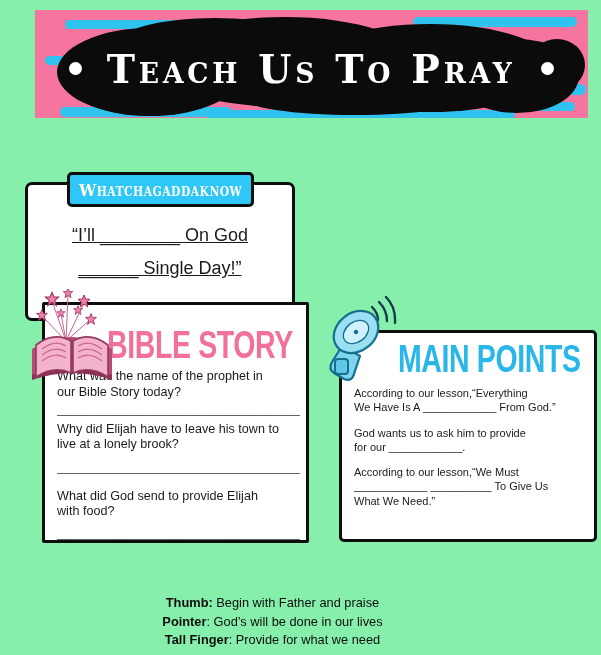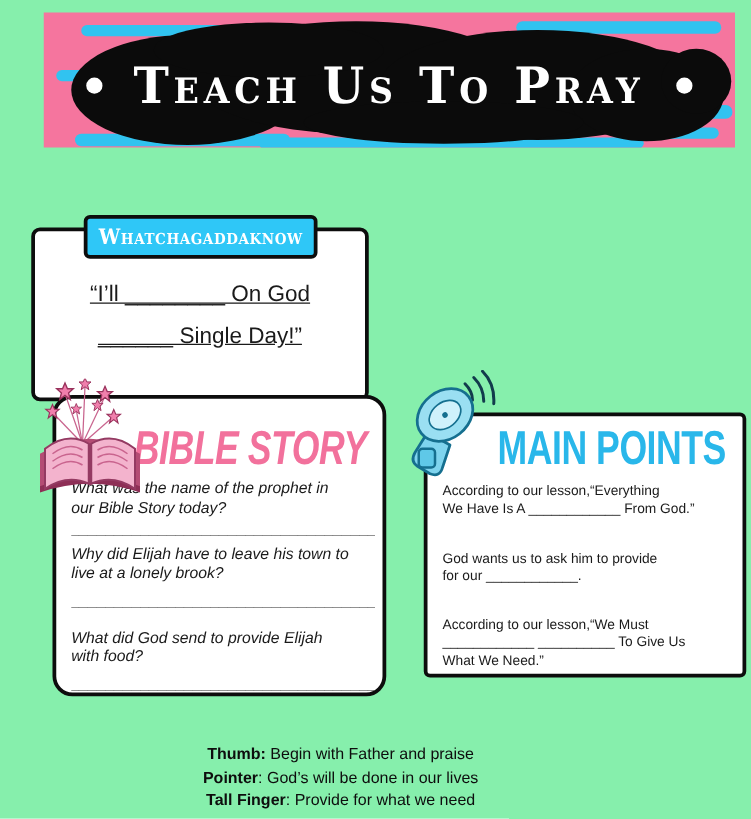--- a/index.html
+++ b/index.html
@@ -33,34 +33,34 @@
   .plabel{left:46px;top:-21px;width:174px;height:44px;background:#F5759E;}
   .plabel .western{font-size:26px;letter-spacing:1px;}
   .pverse{position:absolute;left:6px;right:6px;top:32px;text-align:center;font-size:15px;line-height:1.38;color:#1a1a1a;}
   .pfoot{position:absolute;left:0;right:0;bottom:9px;text-align:center;font-size:13.2px;color:#1a1a1a;}
 
   
   .condensed{font-family:"Liberation Sans",sans-serif;font-weight:800;white-space:nowrap;
              transform:scaleX(.75);transform-origin:0 50%;letter-spacing:-.5px;line-height:1;}
 
   
-  .bbox{left:42px;top:316px;width:261px;height:235px;border-radius:16px;font-style:italic;}
+  .bbox{left:42px;top:302px;width:261px;height:235px;border-radius:2px;}
   .book-icon{position:absolute;left:-17px;top:-16px;z-index:4;}
   .bheading{position:absolute;left:62px;top:21px;font-size:38px;color:#F2719C;}
   .questions{position:absolute;left:12px;right:6px;top:64px;font-size:12.6px;line-height:1.24;color:#1a1a1a;}
   .blank-line{white-space:nowrap;overflow:hidden;color:#444;}
   .q2{margin-top:4px;} .q3{margin-top:13px;}
   .b1{margin-top:2px;} .b2{margin-top:7px;} .b3{margin-top:6px;}
 
   
   .mbox{left:339px;top:330px;width:252px;height:206px;border-radius:5px;}
   .mega-icon{position:absolute;left:-16px;top:-37px;z-index:4;}
   .mheading{position:absolute;left:56px;top:7px;font-size:38px;color:#29B7EA;}
   .points{position:absolute;left:12px;right:18px;top:53px;font-size:11px;line-height:1.3;color:#1a1a1a;}
-  .point+.point{margin-top:25px;}
+  .point+.point{margin-top:11px;}
 
   
   .footer-intro{position:absolute;left:16px;top:556px;width:575px;font-size:12.8px;line-height:1.45;color:#0d0d0d;}
   .fingers{position:absolute;left:0;top:594px;width:515px;text-align:center;font-size:12.8px;line-height:1.45;color:#0d0d0d;padding-left:15px;}
   .fingers b{font-weight:700;}
 </style>
 </head>
 <body>
 
 <div class="page">

